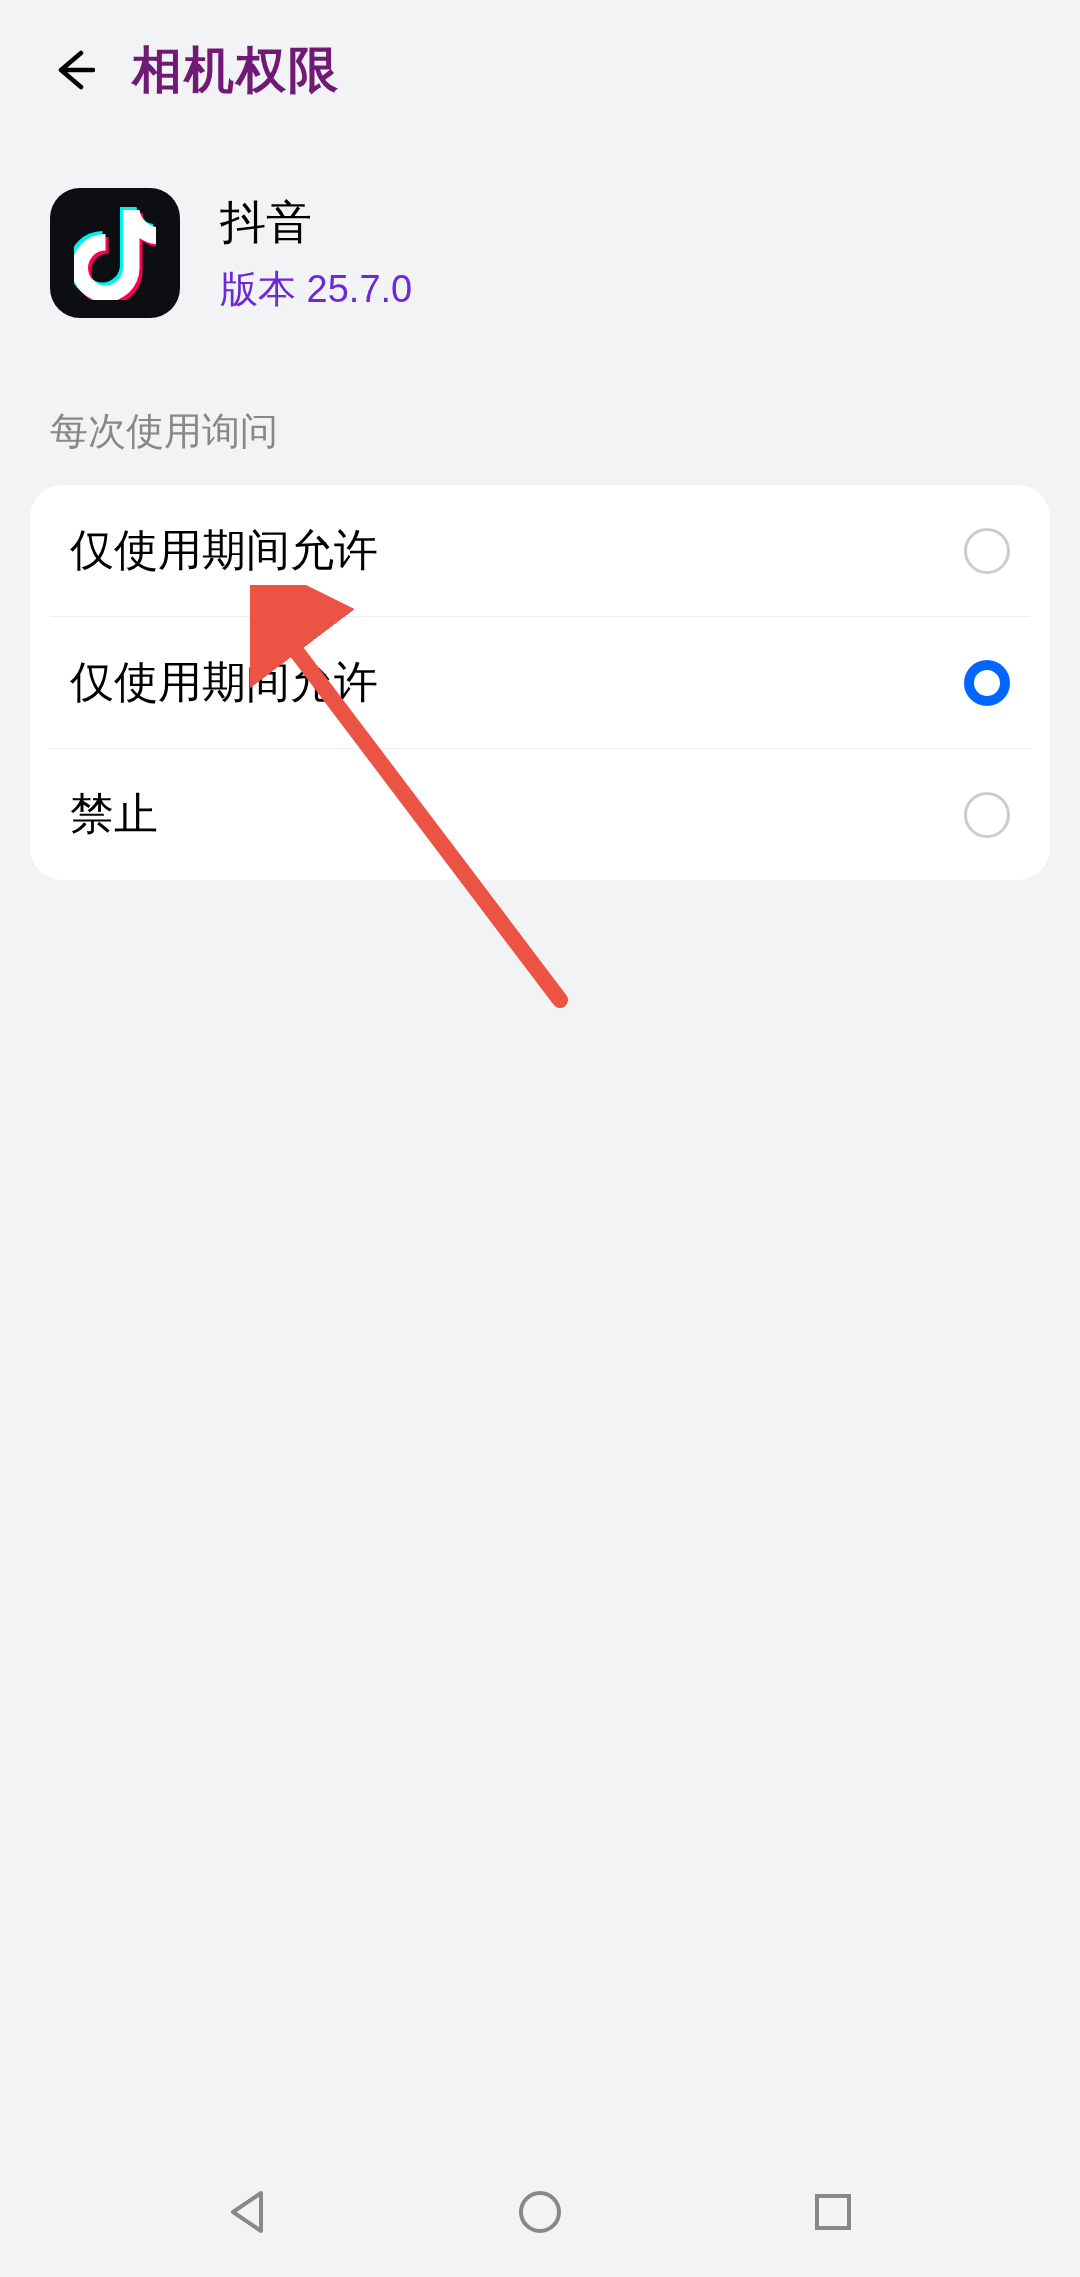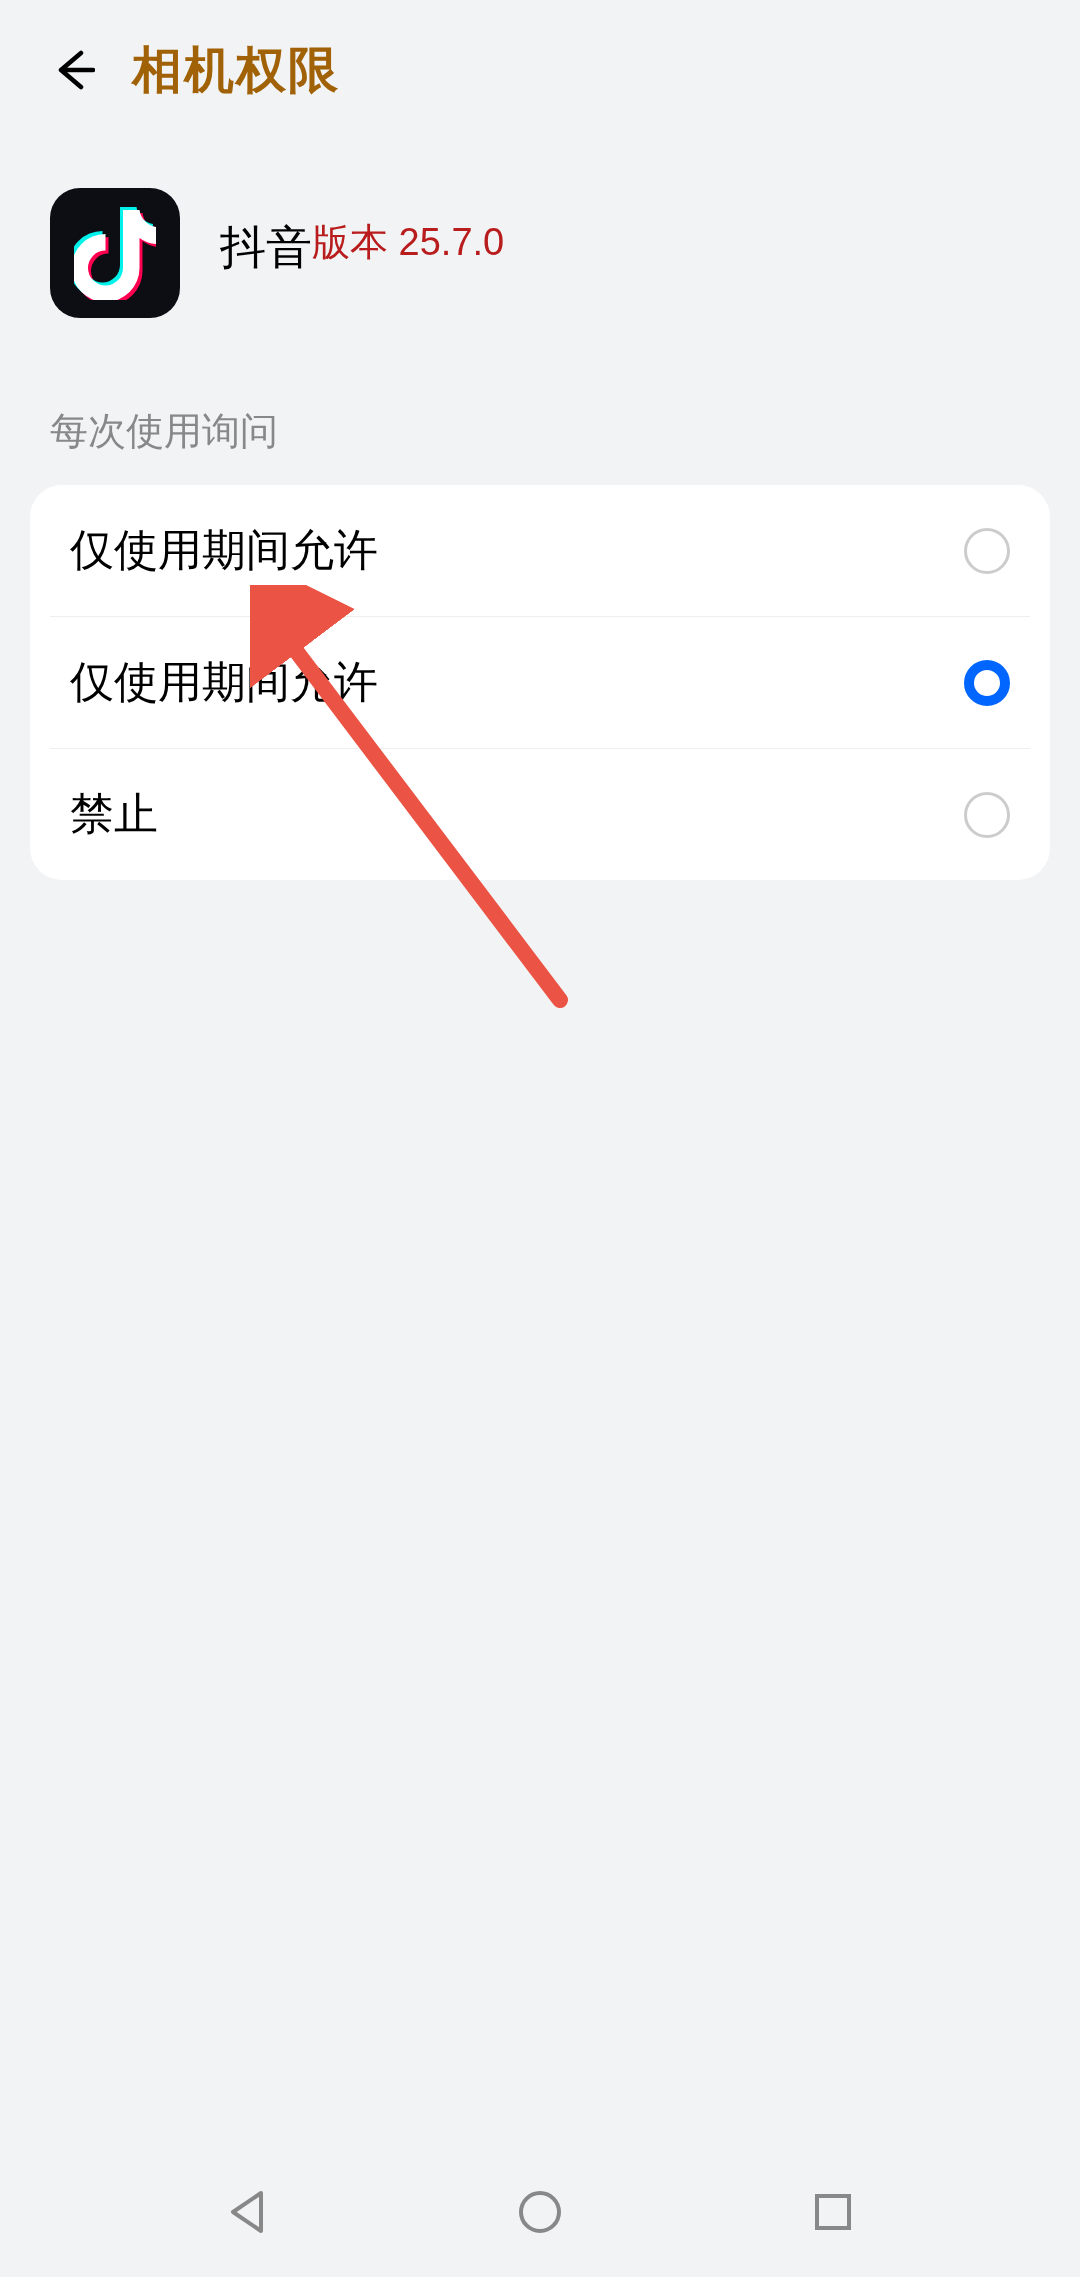--- a/index.html
+++ b/index.html
@@ -30,21 +30,21 @@
       height: 48px;
       display: flex;
       align-items: center;
       justify-content: center;
       margin-right: 34px;
     }
     
     .page-title {
       font-size: 50px;
       font-weight: 600;
-      color: #a16207;
+      color: #701a75;
       letter-spacing: 2px;
     }
     
     
     .app-info {
       display: flex;
       align-items: center;
       padding: 58px 50px 50px;
     }
     
@@ -55,33 +55,33 @@
       background: #0d0d14;
       display: flex;
       align-items: center;
       justify-content: center;
       margin-right: 40px;
       flex-shrink: 0;
     }
     
     .app-meta {
       display: flex;
-      flex-direction: row;
+      flex-direction: column;
     }
     
     .app-name {
       font-size: 46px;
       font-weight: 500;
       color: #000;
       margin-bottom: 10px;
     }
     
     .app-version {
       font-size: 38px;
-      color: #b91c1c;
+      color: #6d28d9;
     }
     
     
     .section-label {
       font-size: 38px;
       color: #888;
       padding: 38px 50px 28px;
     }
     
     

